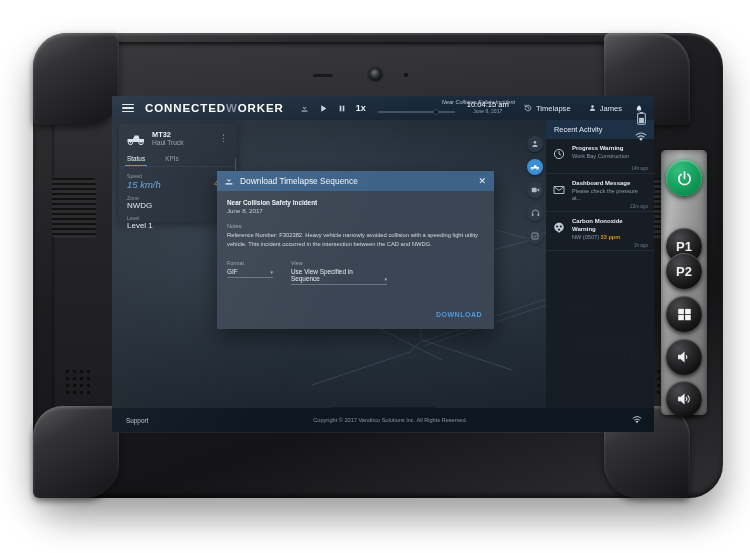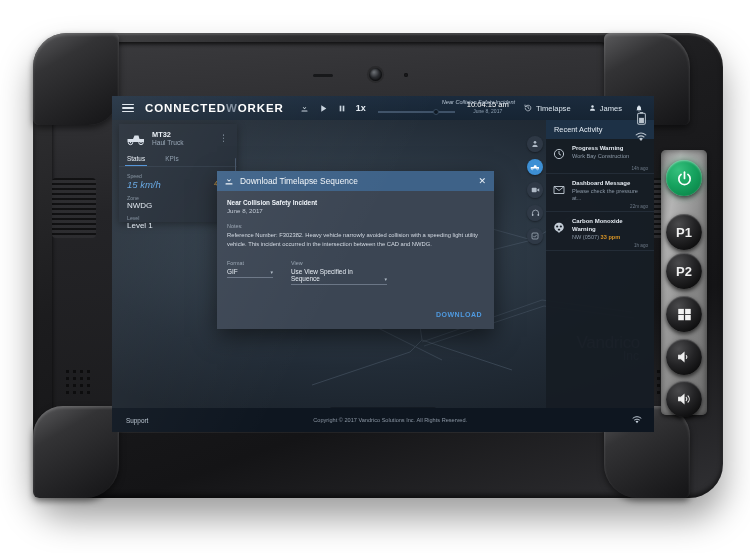--- a/index.html
+++ b/index.html
@@ -299,21 +299,21 @@
   <div class="led-dot" style="left:404px"></div>
 
   <div class="btn-rail"></div>
 
   <div class="hw-btn power" style="top:160px">
     <svg width="17" height="17" viewBox="0 0 24 24" fill="none" stroke="#ffffff" stroke-width="2.4" stroke-linecap="round">
       <path d="M12 3v9"></path>
         <path d="M7.2 6.2a8 8 0 1 0 9.6 0"></path>
     </svg>
   </div>
-  <div class="hw-btn" style="top:214px">
+  <div class="hw-btn" style="top:228px">
     <span>P1</span>
   </div>
   <div class="hw-btn" style="top:253px">
     <span>P2</span>
   </div>
   <div class="hw-btn" style="top:296px">
     <svg width="15" height="15" viewBox="0 0 24 24">
       <rect x="2" y="3" width="9" height="8.4" fill="#f2f2f2"></rect>
       <rect x="13" y="3" width="9" height="8.4" fill="#f2f2f2"></rect>
       <rect x="2" y="12.8" width="9" height="8.4" fill="#f2f2f2"></rect>

